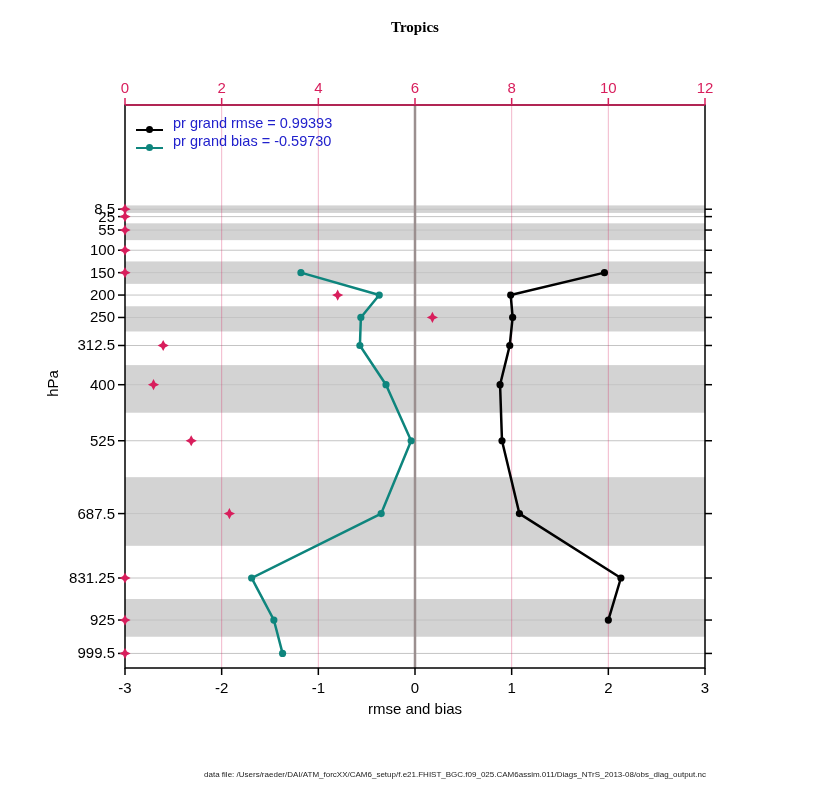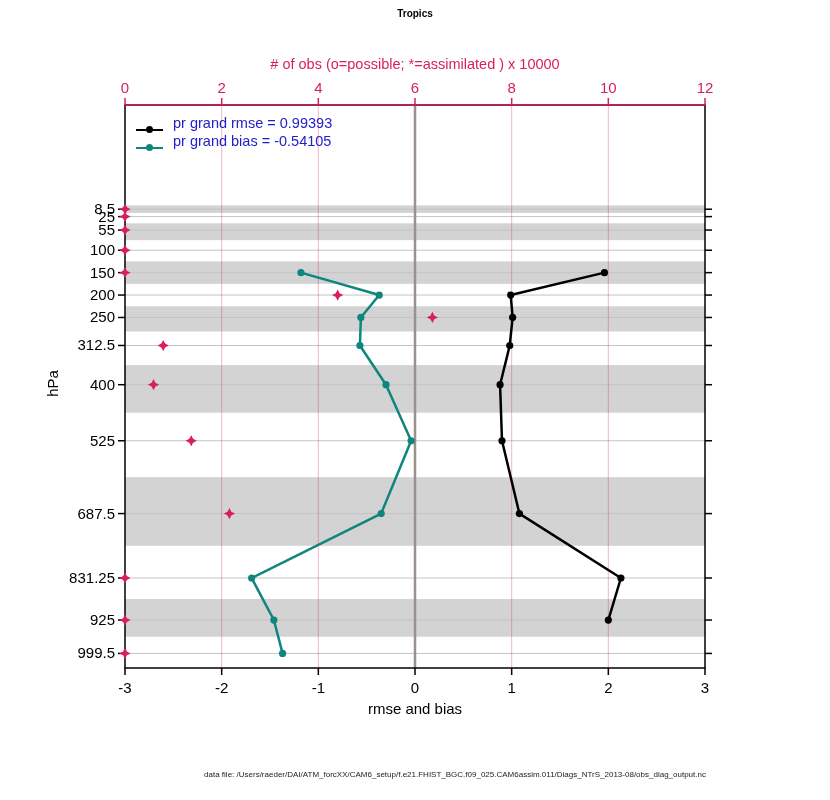--- a/index.html
+++ b/index.html
@@ -1,19 +1,19 @@
 <!DOCTYPE html>
 <html><head>
 <meta charset="utf-8">
 <style>
   html,body{margin:0;padding:0;background:#ffffff;}
   body{font-family:"Liberation Sans", sans-serif;}
   .figure{position:relative;width:830px;height:800px;background:#fff;overflow:hidden;}
   .t-center{position:absolute;left:0;width:830px;text-align:center;color:#000;}
-  .title1{top:8px;font-size:10px;font-weight:bold;}
+  .title1{top:19px;font-size:15px;font-weight:bold;font-family:Liberation Serif, serif;}
   .title2{top:30px;font-size:16.5px;font-weight:bold;letter-spacing:.2px;}
   .obslabel{top:56px;font-size:14.5px;}
   .xlabel{top:700px;font-size:15px;}
   .daterange{top:724px;font-size:16px;}
   .datafile{top:770px;font-size:8px;color:#222;padding-left:40px;}
   .ylabel{position:absolute;left:30px;top:375px;width:44px;text-align:center;font-size:15px;color:#000;
           transform:rotate(-90deg);transform-origin:center center;}
   .legend{position:absolute;left:136px;top:113px;}
   .legend-row{display:flex;align-items:flex-end;height:18px;}
   .legend-line{position:relative;width:27px;height:2.5px;margin-right:10px;}
@@ -156,33 +156,32 @@
       <path d="M 163.18333333333334,339.8852707006369 L 165.08333333333334,343.58527070063695 L 168.78333333333333,345.48527070063693 L 165.08333333333334,347.3852707006369 L 163.18333333333334,351.08527070063695 L 161.28333333333333,347.3852707006369 L 157.58333333333334,345.48527070063693 L 161.28333333333333,343.58527070063695 Z" fill="#D81E5C"></path>
       <path d="M 153.51666666666665,379.10700636942676 L 155.41666666666666,382.8070063694268 L 159.11666666666665,384.7070063694268 L 155.41666666666666,386.60700636942676 L 153.51666666666665,390.3070063694268 L 151.61666666666665,386.60700636942676 L 147.91666666666666,384.7070063694268 L 151.61666666666665,382.8070063694268 Z" fill="#D81E5C"></path>
       <path d="M 191.21666666666667,435.13805732484076 L 193.11666666666667,438.8380573248408 L 196.81666666666666,440.7380573248408 L 193.11666666666667,442.63805732484076 L 191.21666666666667,446.3380573248408 L 189.31666666666666,442.63805732484076 L 185.61666666666667,440.7380573248408 L 189.31666666666666,438.8380573248408 Z" fill="#D81E5C"></path>
       <path d="M 229.4,507.978423566879 L 231.3,511.678423566879 L 235,513.578423566879 L 231.3,515.478423566879 L 229.4,519.178423566879 L 227.5,515.478423566879 L 223.8,513.578423566879 L 227.5,511.678423566879 Z" fill="#D81E5C"></path>
       <path d="M 125,572.4141321656051 L 126.9,576.1141321656052 L 130.6,578.0141321656051 L 126.9,579.9141321656051 L 125,583.6141321656052 L 123.1,579.9141321656051 L 119.4,578.0141321656051 L 123.1,576.1141321656052 Z" fill="#D81E5C"></path>
       <path d="M 125,614.4374203821656 L 126.9,618.1374203821656 L 130.6,620.0374203821656 L 126.9,621.9374203821656 L 125,625.6374203821656 L 123.1,621.9374203821656 L 119.4,620.0374203821656 L 123.1,618.1374203821656 Z" fill="#D81E5C"></path>
       <path d="M 125,647.8319267515924 L 126.9,651.5319267515924 L 130.6,653.4319267515924 L 126.9,655.3319267515924 L 125,659.0319267515924 L 123.1,655.3319267515924 L 119.4,653.4319267515924 L 123.1,651.5319267515924 Z" fill="#D81E5C"></path>
     </svg>
 
   <div class="t-center title1">Tropics</div>
-  <div class="t-center obslabel" style="color: rgb(216, 30, 92);"># of obs (o=possible; *=assimilated ) x 10000</div>
 
   <div class="legend" id="legend">
       <div class="legend-row">
         <span class="legend-line" style="background: rgb(0, 0, 0);">
           <span class="legend-dot" style="background: rgb(0, 0, 0);"></span>
         </span>
         <span class="legend-text" style="color: rgb(33, 33, 204);">pr grand rmse = 0.99393</span>
       </div>
       <div class="legend-row">
         <span class="legend-line" style="background: rgb(14, 133, 125);">
           <span class="legend-dot" style="background: rgb(14, 133, 125);"></span>
         </span>
-        <span class="legend-text" style="color: rgb(33, 33, 204);">pr grand bias = -0.54105</span>
+        <span class="legend-text" style="color: rgb(33, 33, 204);">pr grand bias = -0.59730</span>
       </div>
     </div>
 
   <div class="ylabel">hPa</div>
   <div class="t-center xlabel">rmse and bias</div>
   <div class="t-center datafile">data file: /Users/raeder/DAI/ATM_forcXX/CAM6_setup/f.e21.FHIST_BGC.f09_025.CAM6assim.011/Diags_NTrS_2013-08/obs_diag_output.nc</div>
 </div>
 
 </body></html>

